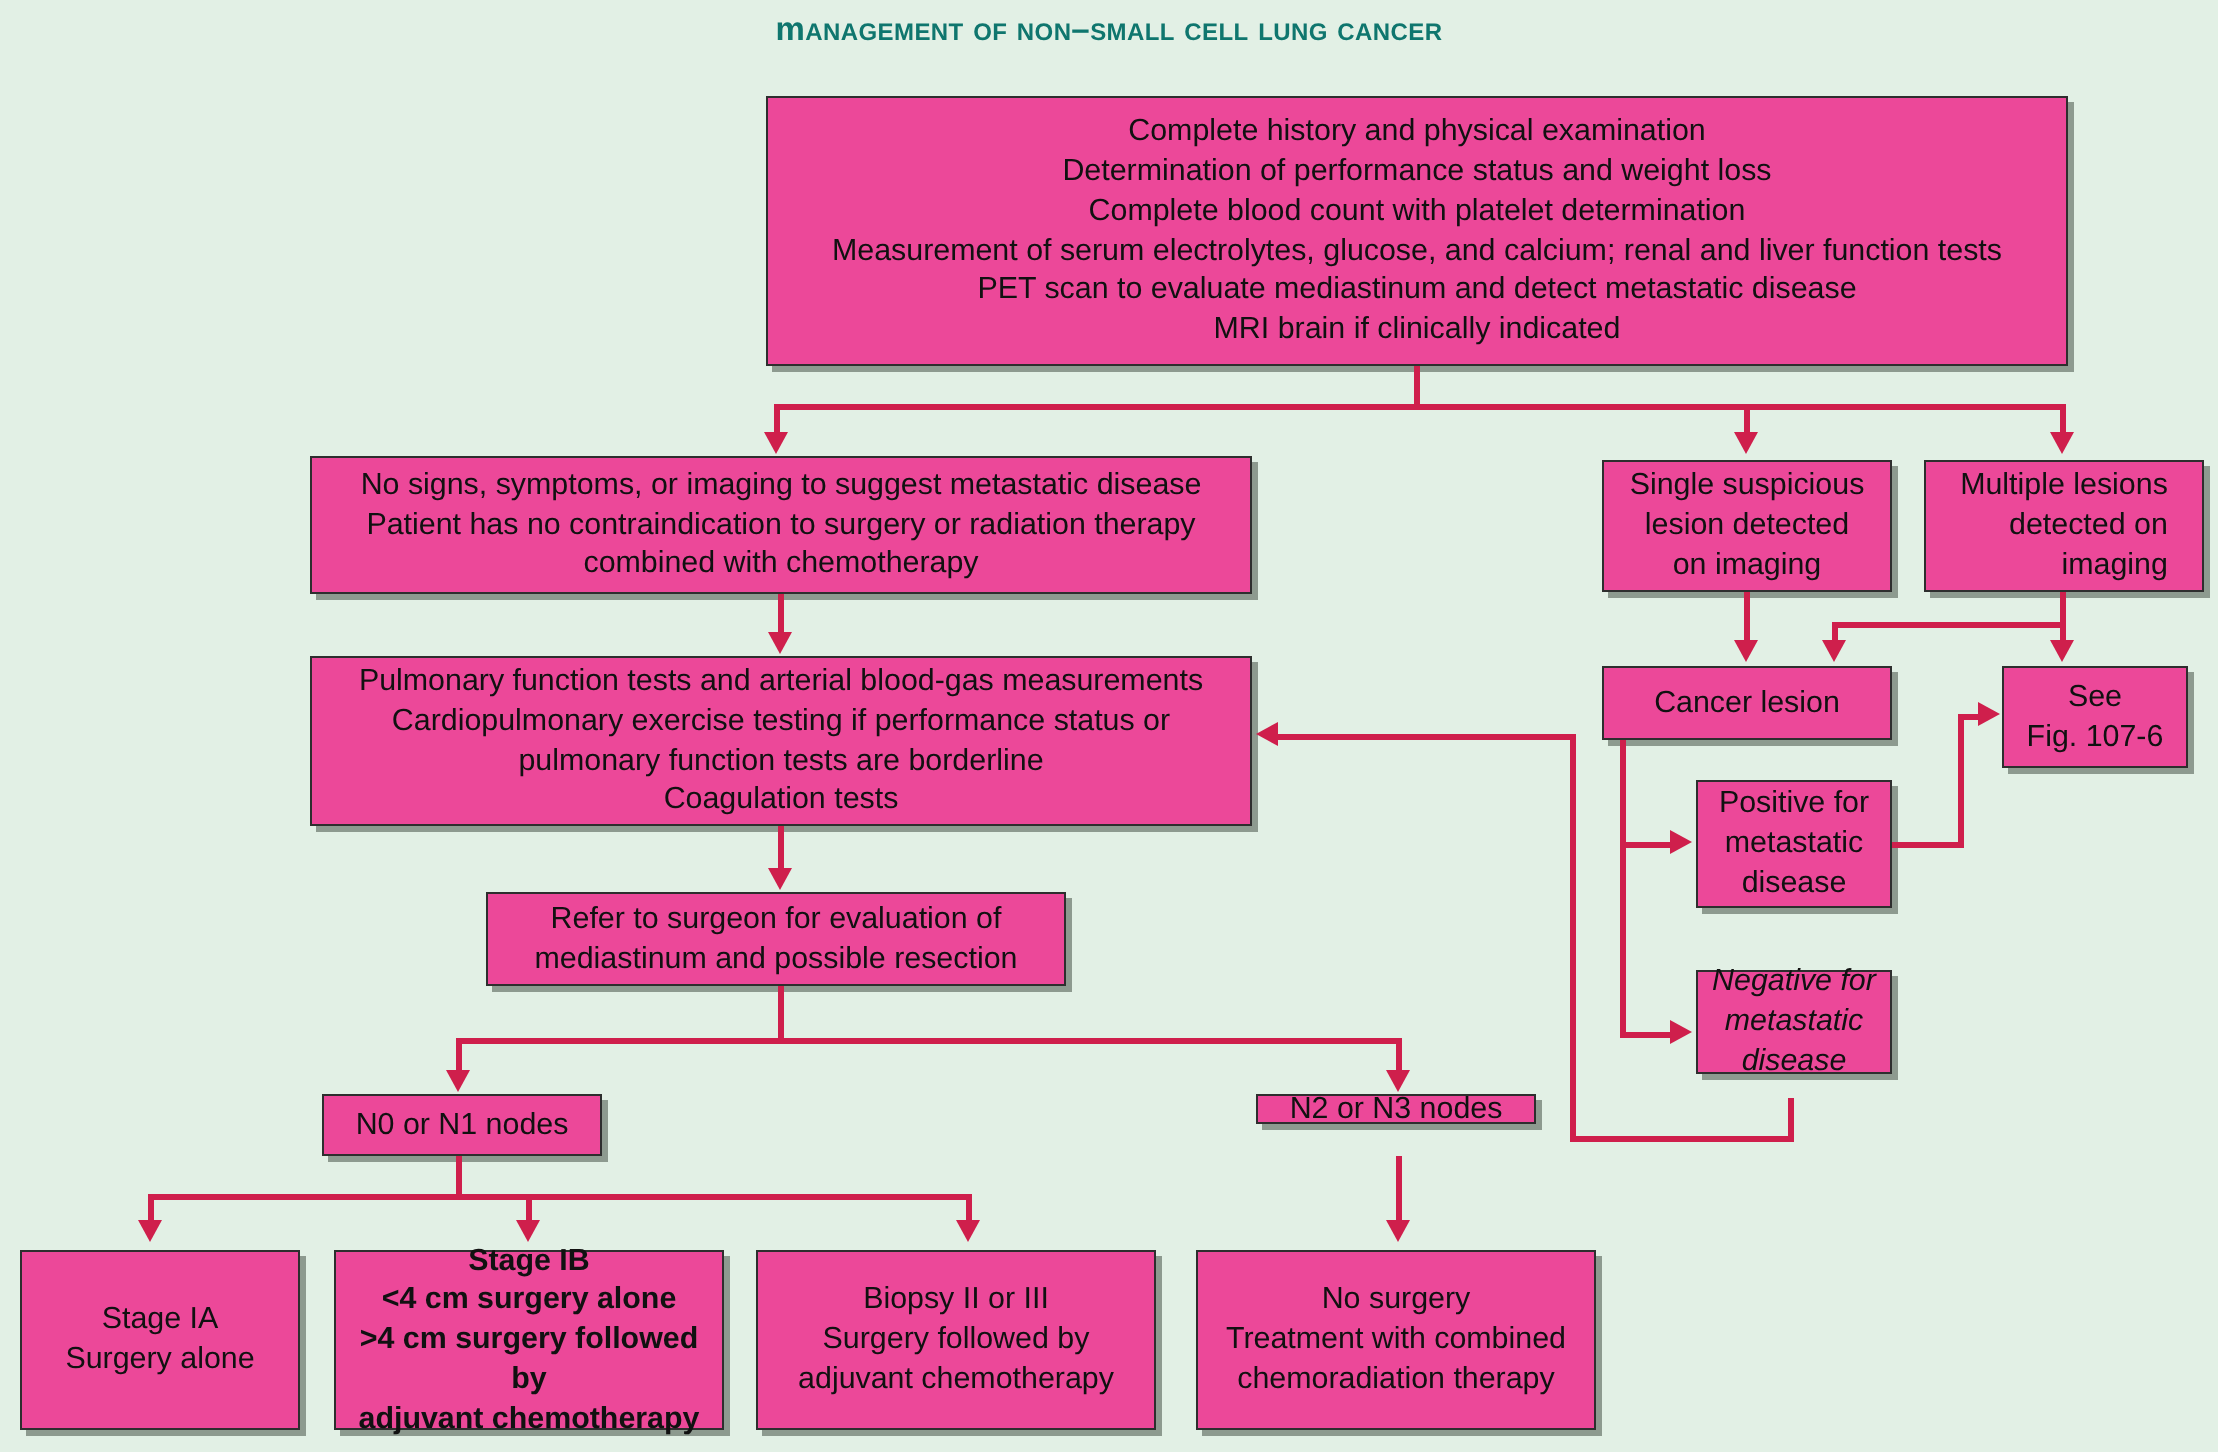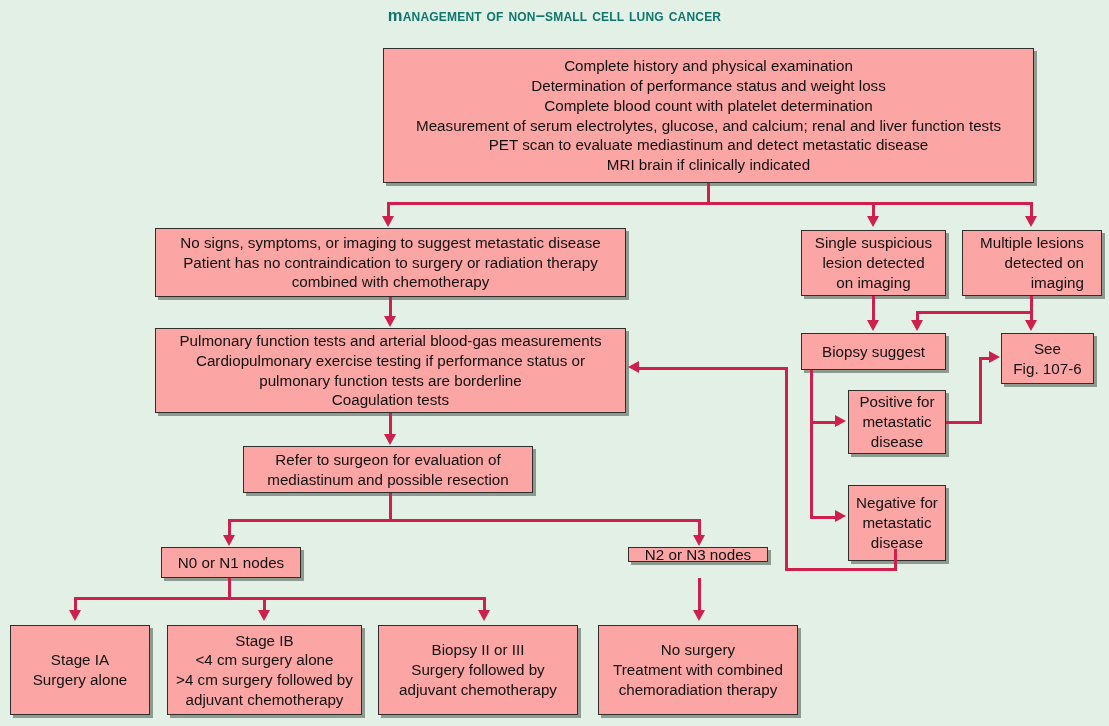--- a/index.html
+++ b/index.html
@@ -20,21 +20,21 @@
     letter-spacing:.2px;
     color:#0f766e;
     font-variant:small-caps;
     text-transform:lowercase;
   }
   .title::first-letter{font-variant:normal;}
 
   
   .box{
     position:absolute;
-    background:#fca5a5;
+    background:#ec4899;
     border:1.6px solid #2e2e2e;
     box-shadow:3px 3px 0 0 #8d9a8f;
     box-sizing:border-box;
     display:flex;
     align-items:center;
     justify-content:center;
     text-align:center;
     color:#111;
     font-size:15.2px;
     line-height:1.30;
@@ -88,44 +88,44 @@
 
   <div class="box" style="left:962px;top:230px;width:140px;height:66px;text-align:right;">Multiple lesions
 detected on
 imaging</div>
 
   <div class="box" style="left:155px;top:328px;width:471px;height:85px;">Pulmonary function tests and arterial blood-gas measurements
 Cardiopulmonary exercise testing if performance status or
 pulmonary function tests are borderline
 Coagulation tests</div>
 
-  <div class="box" style="left:801px;top:333px;width:145px;height:37px;">Biopsy suggest</div>
+  <div class="box" style="left:801px;top:333px;width:145px;height:37px;">Cancer lesion</div>
 
   <div class="box" style="left:1001px;top:333px;width:93px;height:51px;">See
 Fig. 107-6</div>
 
   <div class="box" style="left:848px;top:390px;width:98px;height:64px;">Positive for
 metastatic
 disease</div>
 
-  <div class="box" style="left:848px;top:485px;width:98px;height:76px;">Negative for
+  <div class="box" style="left:848px;top:485px;width:98px;height:52px;font-style:italic;">Negative for
 metastatic
 disease</div>
 
   <div class="box" style="left:243px;top:446px;width:290px;height:47px;">Refer to surgeon for evaluation of
 mediastinum and possible resection</div>
 
   <div class="box" style="left:161px;top:547px;width:140px;height:31px;">N0 or N1 nodes</div>
 
   <div class="box" style="left:628px;top:547px;width:140px;height:15px;">N2 or N3 nodes</div>
 
   <div class="box" style="left:10px;top:625px;width:140px;height:90px;">Stage IA
 Surgery alone</div>
 
-  <div class="box" style="left:167px;top:625px;width:195px;height:90px;">Stage IB
+  <div class="box" style="left:167px;top:625px;width:195px;height:90px;font-weight:bold;">Stage IB
 &lt;4 cm surgery alone
 &gt;4 cm surgery followed by
 adjuvant chemotherapy</div>
 
   <div class="box" style="left:378px;top:625px;width:200px;height:90px;">Biopsy II or III
 Surgery followed by
 adjuvant chemotherapy</div>
 
   <div class="box" style="left:598px;top:625px;width:200px;height:90px;">No surgery
 Treatment with combined

